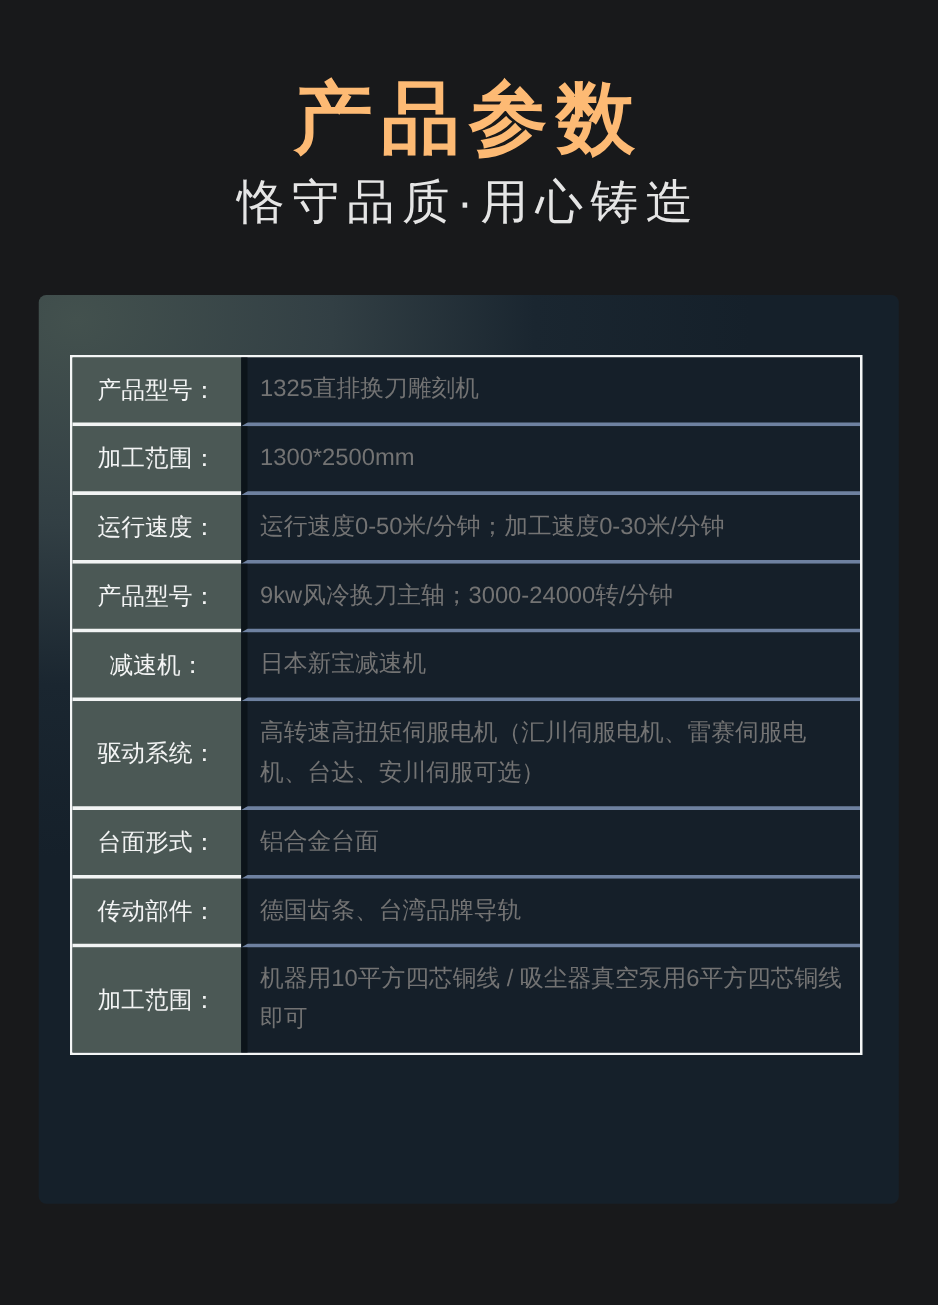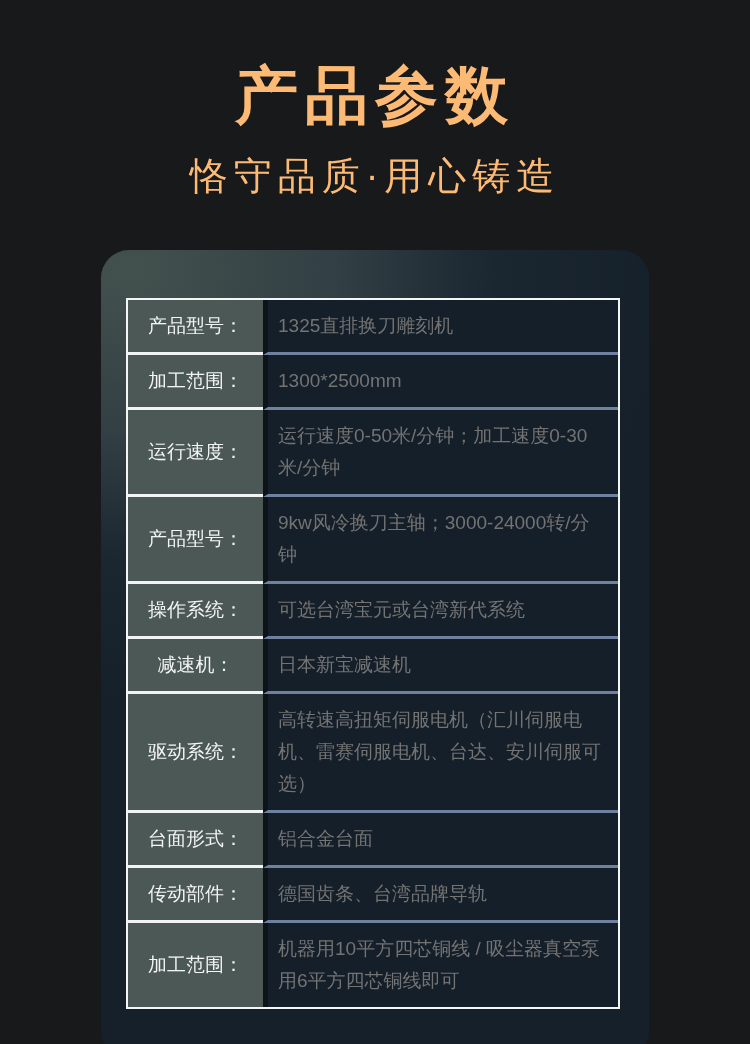--- a/index.html
+++ b/index.html
@@ -21,32 +21,32 @@
   }
   .title {
     margin: 0;
     font-size: 63px;
     line-height: 1.05;
     font-weight: 900;
     letter-spacing: 7px;
     color: #fdba74;
   }
   .subtitle {
-    margin-top: 29px;
+    margin-top: 15px;
     font-size: 38px;
     line-height: 1.05;
     font-weight: 400;
     letter-spacing: 6px;
-    color: #fdba74;
+    color: #e5e5e5;
   }
   .panel {
     margin: 53px auto 0 auto;
-    width: 548px;
+    width: 688px;
     min-height: 727px;
-    border-radius: 28px;
+    border-radius: 6px;
     background:
       radial-gradient(ellipse 540px 430px at 30px 20px,
         #43514e 0%, #323f44 38%, #1a2630 68%, #15202a 100%);
     box-sizing: border-box;
     padding: 48px 29px 50px 25px;
   }
   .spec-table {
     border: 2px solid #f4f6f6;
     width: 100%;
     box-sizing: border-box;
@@ -109,24 +109,20 @@
         </div>
         <div class="spec-row">
           <div class="spec-label">运行速度：</div>
           <div class="spec-value">运行速度0-50米/分钟；加工速度0-30米/分钟</div>
         </div>
         <div class="spec-row">
           <div class="spec-label">产品型号：</div>
           <div class="spec-value">9kw风冷换刀主轴；3000-24000转/分钟</div>
         </div>
         <div class="spec-row">
-          <div class="spec-label">操作系统：</div>
-          <div class="spec-value">可选台湾宝元或台湾新代系统</div>
-        </div>
-        <div class="spec-row">
           <div class="spec-label">减速机：</div>
           <div class="spec-value">日本新宝减速机</div>
         </div>
         <div class="spec-row">
           <div class="spec-label">驱动系统：</div>
           <div class="spec-value">高转速高扭矩伺服电机（汇川伺服电机、雷赛伺服电机、台达、安川伺服可选）</div>
         </div>
         <div class="spec-row">
           <div class="spec-label">台面形式：</div>
           <div class="spec-value">铝合金台面</div>

